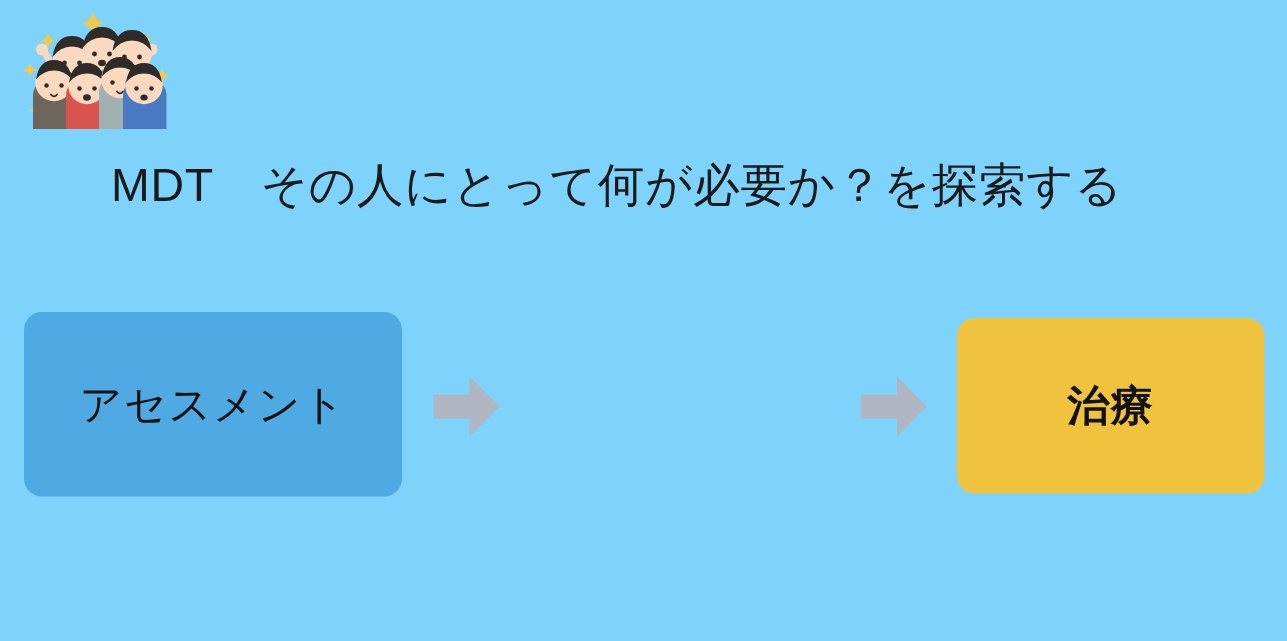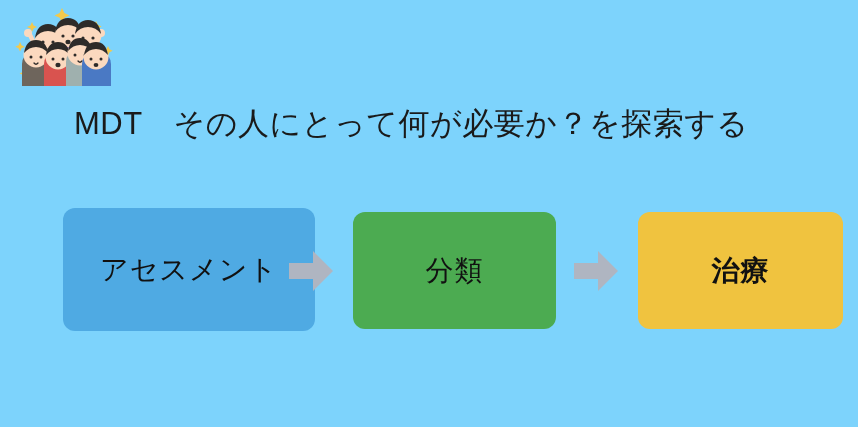--- a/index.html
+++ b/index.html
@@ -54,21 +54,20 @@
     font-size: 28px;
     letter-spacing: 1px;
     box-sizing: border-box;
   }
   #box-assessment {
     left: 16px;
     top: 208px;
     width: 252px;
     height: 123px;
     background: #4FAAE3;
-    margin-left: 47px;
   }
   #box-classification {
     left: 353px;
     top: 212px;
     width: 203px;
     height: 117px;
     background: #4CAB51;
   }
   #box-treatment {
     left: 638px;
@@ -197,23 +196,20 @@
   <div class="process-box" id="box-assessment">
     <span>アセスメント</span>
   </div>
 
   <div class="flow-arrow" id="arrow-1">
     <svg viewBox="0 0 46 46" width="46" height="46" xmlns="http://www.w3.org/2000/svg">
       <path d="M1 15 L25 15 L25 3 L45 23 L25 43 L25 31 L1 31 Z" fill="#AFB5C1"></path>
     </svg>
   </div>
 
-  <div class="process-box" id="box-classification">
-    <span>分類</span>
-  </div>
 
   <div class="flow-arrow" id="arrow-2">
     <svg viewBox="0 0 46 46" width="46" height="46" xmlns="http://www.w3.org/2000/svg">
       <path d="M1 15 L25 15 L25 3 L45 23 L25 43 L25 31 L1 31 Z" fill="#AFB5C1"></path>
     </svg>
   </div>
 
   <div class="process-box" id="box-treatment">
     <span>治療</span>
   </div>

